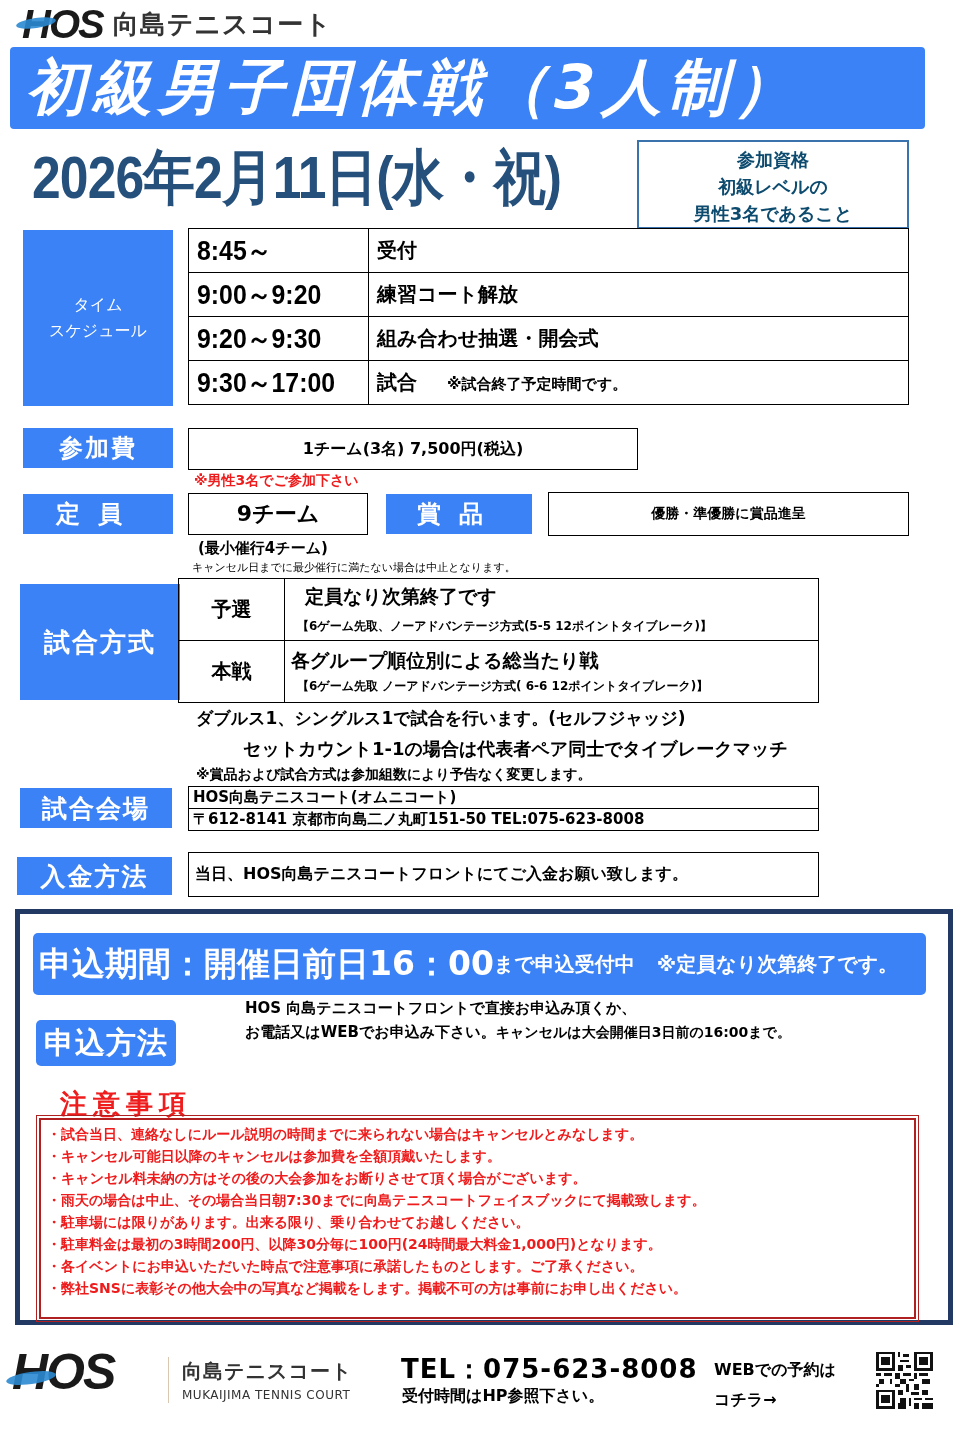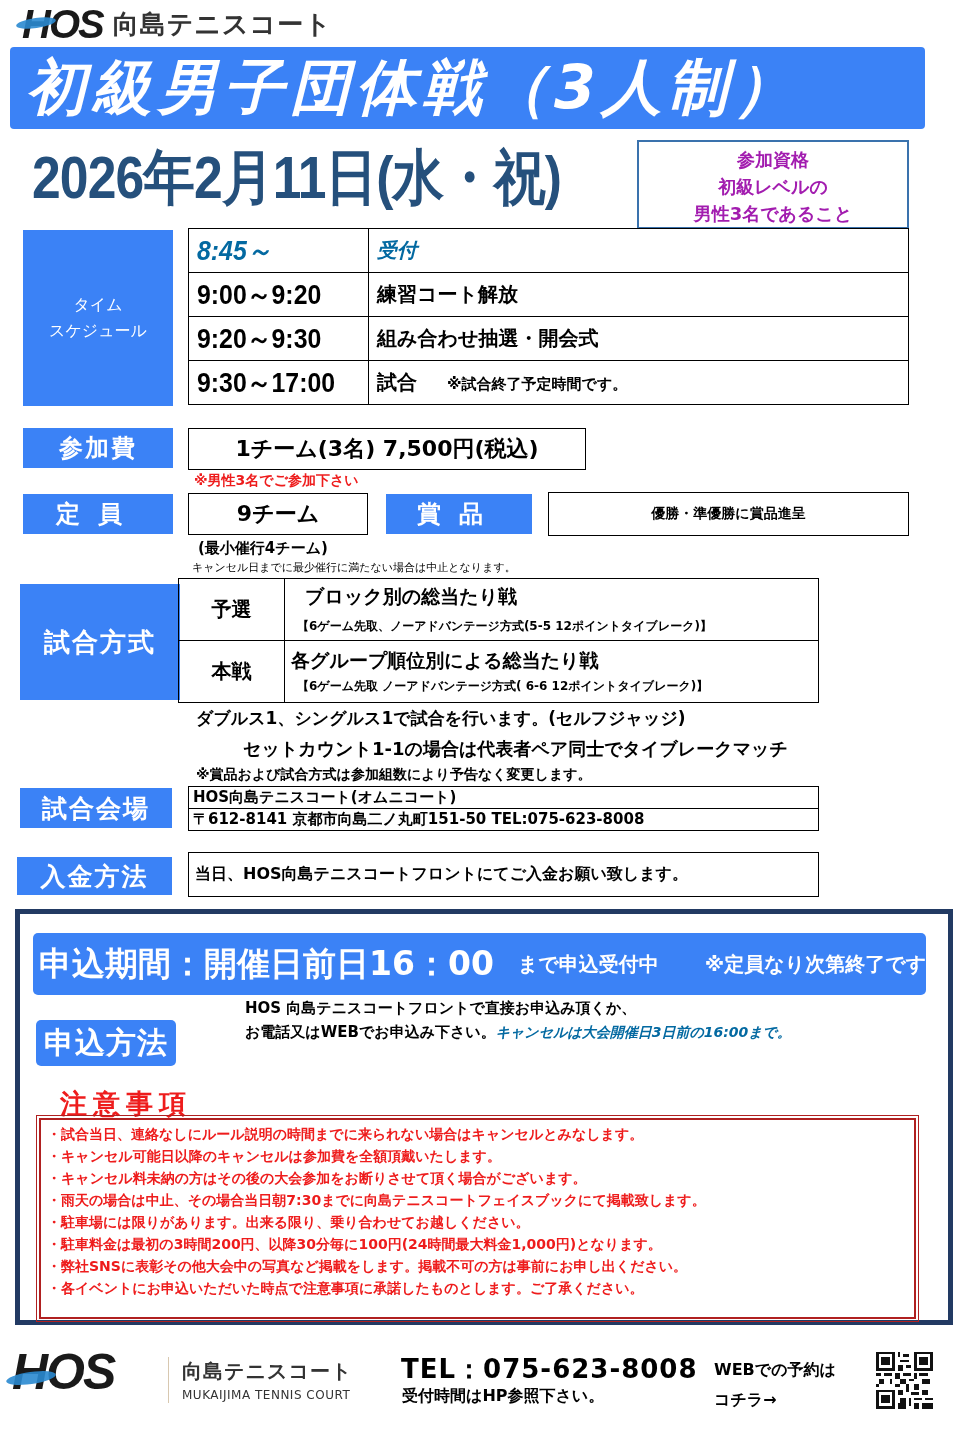--- a/index.html
+++ b/index.html
@@ -11,37 +11,37 @@
   .logo-top { left: 22px; top: 4px; height: 40px; display: flex; align-items: center; }
   .hos-mark { position: relative; font-family: "Liberation Sans", sans-serif; font-weight: bold; font-style: italic; font-size: 40px; letter-spacing: -2px; color: #1a1a1a; line-height: 40px; }
   .hos-wave { position: absolute; left: -6px; top: 14px; width: 40px; height: 10px; border-radius: 50%; background: #2a8ad0; transform: rotate(-8deg); opacity: 0.9; }
   .logo-top .jp { font-size: 26px; font-weight: bold; color: #333; margin-left: 10px; letter-spacing: 1px; }
 
   .title-bar { left: 10px; top: 47px; width: 915px; height: 82px; border-radius: 4px; display: flex; align-items: center; padding-left: 16px; }
   .title-bar span { font-size: 60px; font-style: italic; font-weight: bold; letter-spacing: 6px; color: #fff; white-space: nowrap; }
 
   .date { left: 32px; top: 138px; font-family: "Liberation Sans", sans-serif; font-weight: bold; font-size: 60px; color: #25507c; letter-spacing: -1px; transform: scaleX(0.86); transform-origin: left; white-space: nowrap; }
 
-  .elig { left: 637px; top: 140px; width: 272px; height: 89px; border: 2px solid #3a72ad; color: #a21caf; text-align: center; font-weight: bold; font-size: 18px; line-height: 27px; padding-top: 4px; background: #fff; }
+  .elig { left: 637px; top: 140px; width: 272px; height: 89px; border: 2px solid #3a72ad; color: #0c4a6e; text-align: center; font-weight: bold; font-size: 18px; line-height: 27px; padding-top: 4px; background: #fff; }
 
   
   .sched-label { left: 23px; top: 230px; width: 150px; height: 176px; display: flex; flex-direction: column; justify-content: center; align-items: center; font-size: 16px; line-height: 26px; }
   .sched-table { left: 188px; top: 228px; width: 721px; border-collapse: collapse; }
   .sched-table td { border: 1.5px solid #000; height: 44px; padding-left: 8px; font-weight: bold; }
   .sched-table td.time { width: 180px; font-family: "Liberation Sans", sans-serif; font-size: 27px; transform-origin: left; }
   .sched-table td.time span { display: inline-block; transform: scaleX(0.92); transform-origin: left; }
   .sched-table td.act { font-size: 20px; }
   .sched-table td.act .note { font-size: 15px; margin-left: 30px; }
-  .red { color: #0369a1; font-style: italic; }
+  .red { color: #000000; }
 
   .label-box { display: flex; align-items: center; justify-content: center; font-weight: bold; letter-spacing: 2px; }
   .val-box { border: 1.5px solid #000; display: flex; align-items: center; justify-content: center; font-weight: bold; background: #fff; }
 
   .fee-label { left: 23px; top: 428px; width: 150px; height: 40px; font-size: 24px; }
-  .fee-val { left: 188px; top: 428px; width: 398px; height: 42px; font-size: 22px; }
+  .fee-val { left: 188px; top: 428px; width: 450px; height: 42px; font-size: 16px; }
   .fee-note { left: 194px; top: 472px; font-size: 14px; font-weight: bold; color: #ee1c1c; }
 
   .cap-label { left: 23px; top: 494px; width: 150px; height: 40px; font-size: 24px; letter-spacing: 18px; }
   .cap-val { left: 188px; top: 493px; width: 180px; height: 42px; font-size: 22px; }
   .prize-label { left: 386px; top: 494px; width: 146px; height: 40px; font-size: 24px; letter-spacing: 18px; }
   .prize-val { left: 548px; top: 492px; width: 361px; height: 44px; font-size: 14px; }
   .min-note { left: 198px; top: 539px; font-size: 15px; font-weight: bold; }
   .cancel-note { left: 192px; top: 560px; font-size: 11px; }
 
   
@@ -59,21 +59,21 @@
 
   .venue-label { left: 20px; top: 788px; width: 152px; height: 40px; font-size: 25px; }
   .venue-table { left: 188px; top: 786px; width: 631px; border-collapse: collapse; }
   .venue-table td { border: 1.5px solid #000; height: 22px; padding-left: 4px; font-weight: bold; font-size: 15px; }
 
   .pay-label { left: 17px; top: 857px; width: 155px; height: 38px; font-size: 25px; }
   .pay-val { left: 188px; top: 852px; width: 631px; height: 45px; font-size: 16px; justify-content: flex-start; padding-left: 6px; }
 
   
   .panel { left: 15px; top: 909px; width: 938px; height: 416px; border: 5px solid #223a63; background: #fff; }
-  .period-bar { left: 33px; top: 933px; width: 893px; height: 62px; border-radius: 5px; display: flex; align-items: center; padding-left: 6px; white-space: nowrap; gap: 24px; }
+  .period-bar { left: 33px; top: 933px; width: 893px; height: 62px; border-radius: 5px; display: flex; align-items: center; padding-left: 6px; white-space: nowrap; }
   .period-bar .big { font-size: 33px; font-weight: bold; letter-spacing: 0px; }
   .period-bar .small { font-size: 20px; font-weight: bold; }
   .period-bar .tail { font-size: 20px; font-weight: bold; margin-left: 22px; }
 
   .method-label { left: 36px; top: 1020px; width: 140px; height: 46px; border-radius: 5px; font-size: 30px; letter-spacing: 1px; }
   .method-text { left: 211px; top: 996px; font-size: 15px; font-weight: bold; line-height: 24px; margin-left: 34px; }
   .method-text .red { font-size: 14px; }
 
   .caution-title { left: 60px; top: 1086px; font-size: 27px; font-weight: bold; color: #ee1c1c; letter-spacing: 6px; }
   .caution-box { left: 39px; top: 1118px; width: 877px; height: 201px; border: 2px solid #b02020; outline: 1px solid #b02020; outline-offset: 2px; padding: 3px 6px; }
@@ -151,21 +151,21 @@
 <div class="abs prize-val val-box">優勝・準優勝に賞品進呈</div>
 <div class="abs min-note">(最小催行4チーム)</div>
 <div class="abs cancel-note">キャンセル日までに最少催行に満たない場合は中止となります。</div>
 
 <div class="abs fmt-label label-box navy">試合方式</div>
 <table class="abs fmt-table">
   <tbody>
       <tr>
     <td class="stage">予選</td>
     <td class="desc">
-      <span class="main" style="padding-left:14px">ブロック別の総当たり戦</span>
+      <span class="main" style="padding-left:14px">定員なり次第終了です</span>
       <span class="sub">【6ゲーム先取、ノーアドバンテージ方式(5-5  12ポイントタイブレーク)】</span>
     </td>
   </tr>
   <tr>
     <td class="stage">本戦</td>
     <td class="desc">
       <span class="main">各グループ順位別による総当たり戦</span>
       <span class="sub" style="margin-top:4px">【6ゲーム先取  ノーアドバンテージ方式( 6-6 12ポイントタイブレーク)】</span>
     </td>
   </tr>
@@ -203,22 +203,22 @@
 </div>
 
 <div class="abs caution-title">注意事項</div>
 <ul class="abs caution-box">
   <li>・試合当日、連絡なしにルール説明の時間までに来られない場合はキャンセルとみなします。</li>
   <li>・キャンセル可能日以降のキャンセルは参加費を全額頂戴いたします。</li>
   <li>・キャンセル料未納の方はその後の大会参加をお断りさせて頂く場合がございます。</li>
   <li>・雨天の場合は中止、その場合当日朝7:30までに向島テニスコートフェイスブックにて掲載致します。</li>
   <li>・駐車場には限りがあります。出来る限り、乗り合わせてお越しください。</li>
   <li>・駐車料金は最初の3時間200円、以降30分毎に100円(24時間最大料金1,000円)となります。</li>
+  <li>・各イベントにお申込いただいた時点で注意事項に承諾したものとします。ご了承ください。</li>
   <li>・弊社SNSに表彰その他大会中の写真など掲載をします。掲載不可の方は事前にお申し出ください。</li>
-  <li>・各イベントにお申込いただいた時点で注意事項に承諾したものとします。ご了承ください。</li>
 </ul>
 
 <div class="abs foot-logo">
   <div class="hos-mark">
     <span class="hos-wave"></span>
     <span>HOS</span>
   </div>
 </div>
 <div class="abs foot-divider"></div>
 <div class="abs foot-jp">向島テニスコート</div>

